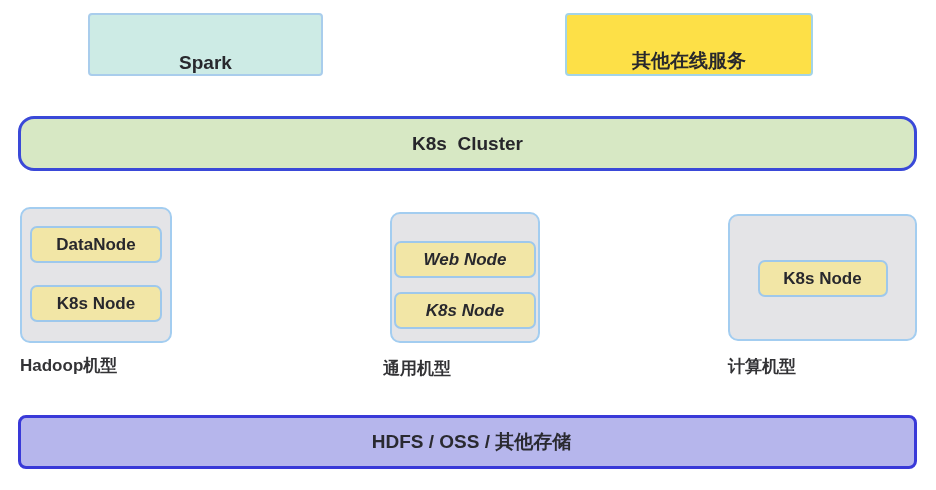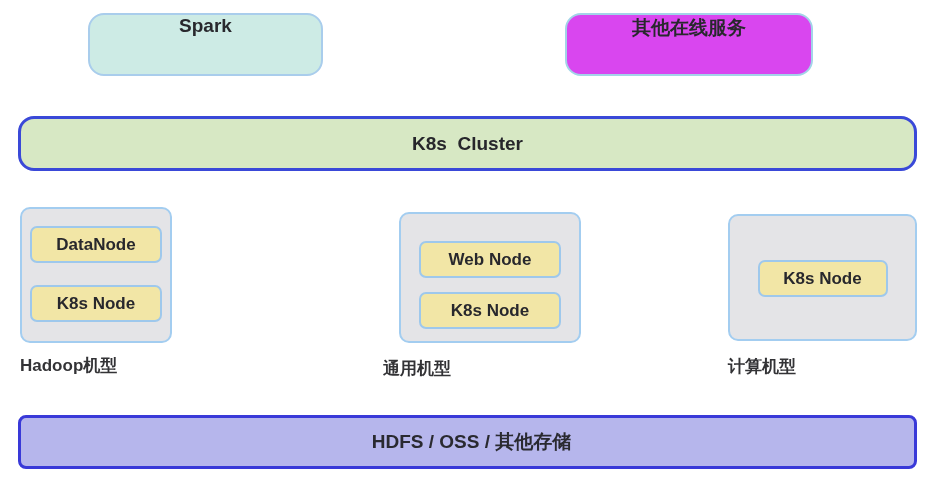--- a/index.html
+++ b/index.html
@@ -13,39 +13,39 @@
     width: 936px;
     height: 490px;
     background: #ffffff;
     overflow: hidden;
   }
   
   .svc-box {
     position: absolute;
     top: 13px;
     height: 63px;
-    border-radius: 16px;
+    border-radius: 4px;
     display: flex;
-    align-items: flex-start;
+    align-items: flex-end;
     justify-content: center;
     font-size: 19px;
     font-weight: bold;
     color: #28282d;
     box-sizing: border-box;
   }
   .svc-spark {
     left: 88px;
     width: 235px;
     background: #cdebe5;
     border: 2px solid #a9cdec;
   }
   .svc-other {
     left: 565px;
     width: 248px;
-    background: #d946ef;
+    background: #fde047;
     border: 2px solid #a3d4e8;
   }
   
   .cluster-bar {
     position: absolute;
     left: 18px;
     top: 116px;
     width: 899px;
     height: 55px;
     background: #d7e8c4;
@@ -62,21 +62,21 @@
   }
   
   .group {
     position: absolute;
     background: #e4e4e7;
     border: 2px solid #a3cdf0;
     border-radius: 10px;
     box-sizing: border-box;
   }
   .group-hadoop  { left: 20px;  top: 207px; width: 152px; height: 136px; }
-  .group-general { left: 399px; top: 212px; width: 182px; height: 131px; }
+  .group-general { left: 390px; top: 212px; width: 150px; height: 131px; font-style: italic; }
   .group-compute { left: 728px; top: 214px; width: 189px; height: 127px; }
   .node-box {
     position: absolute;
     left: 50%;
     transform: translateX(-50%);
     height: 37px;
     background: #f2e6a6;
     border: 2px solid #9ec8ec;
     border-radius: 7px;
     display: flex;

